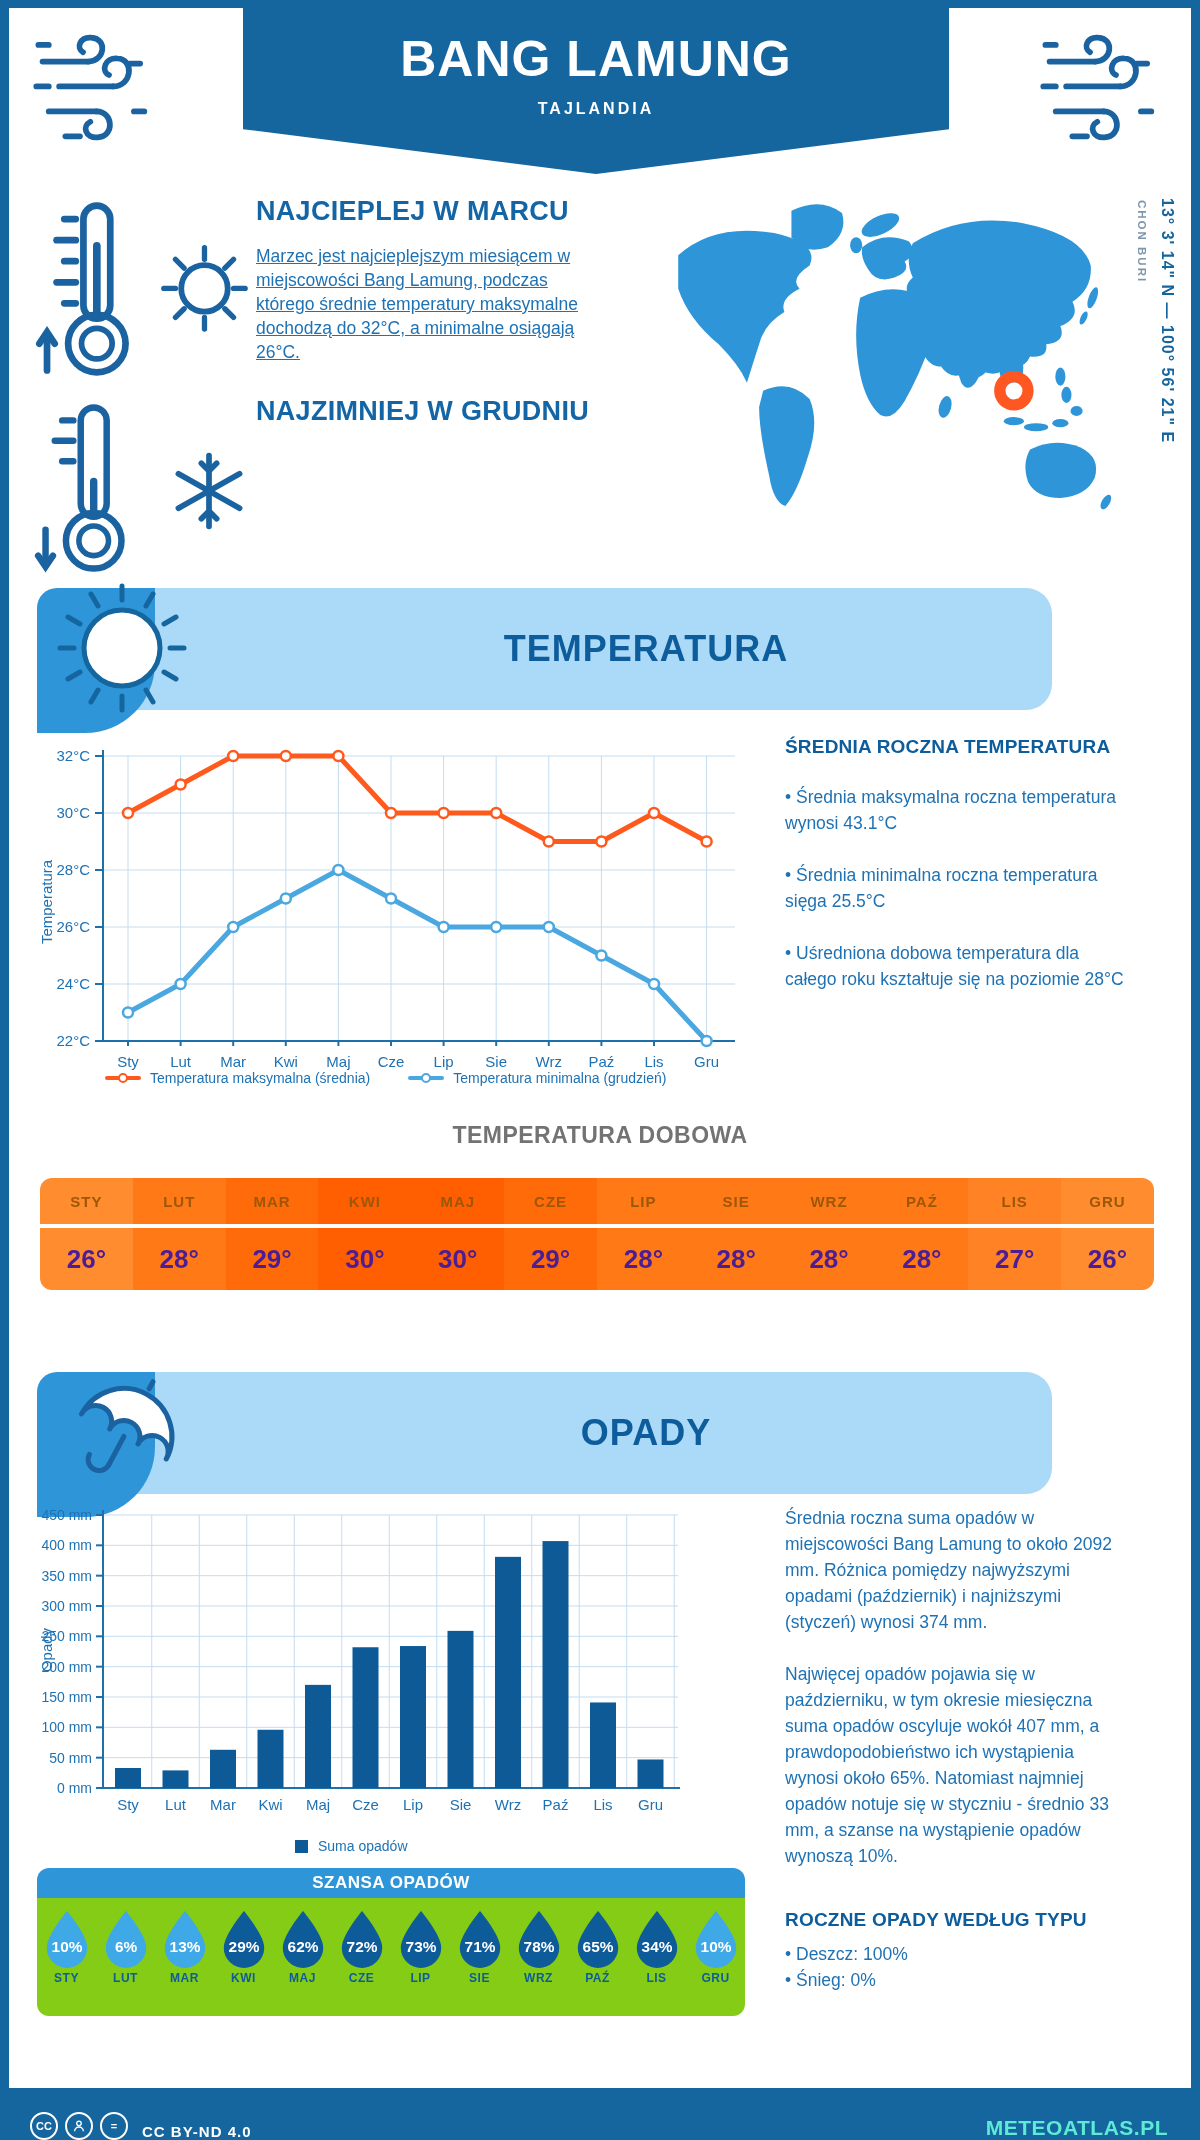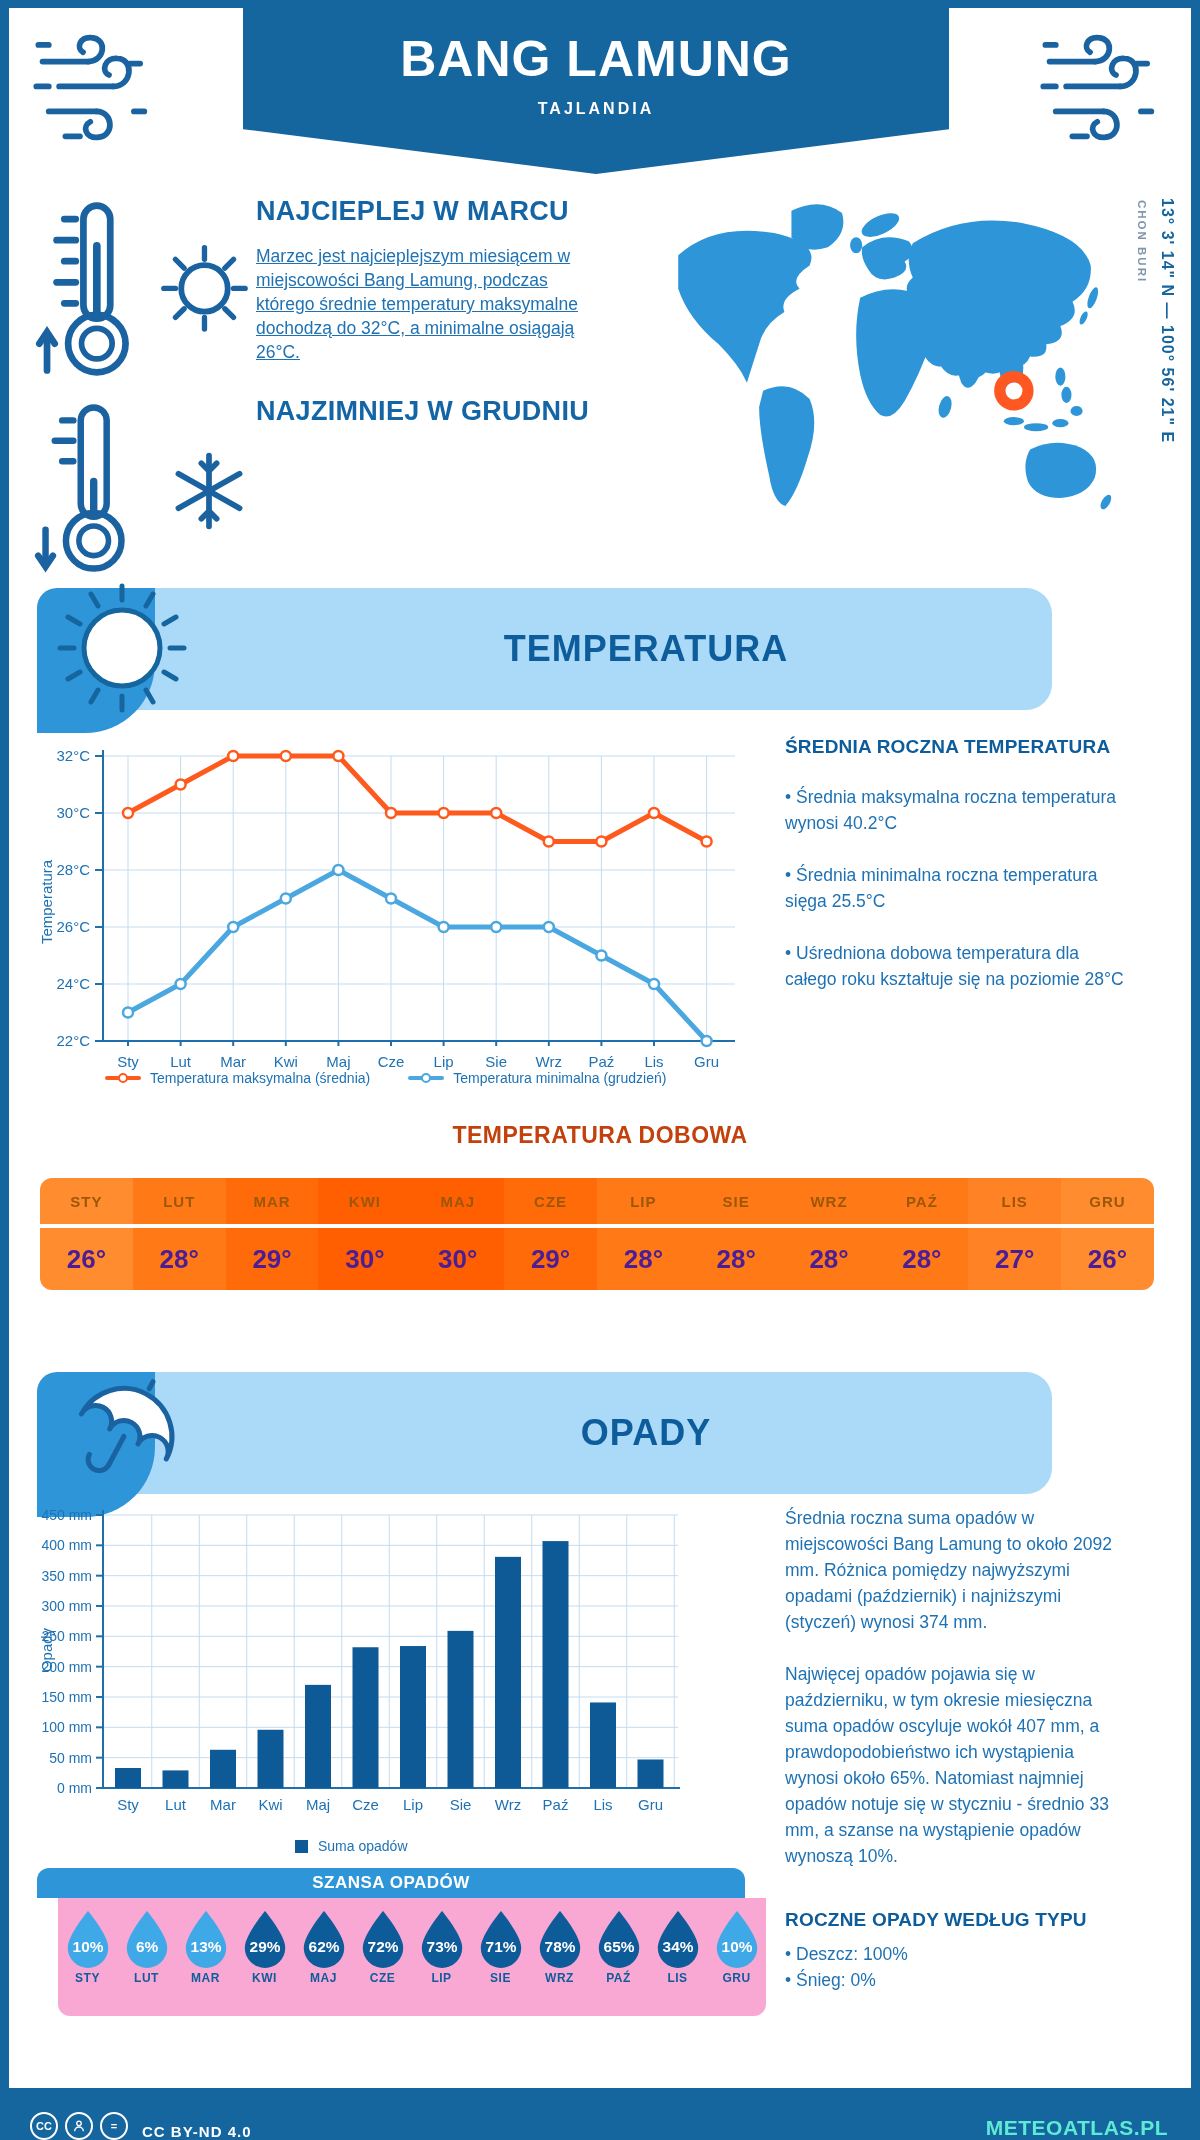--- a/index.html
+++ b/index.html
@@ -44,39 +44,39 @@
         background:#fff;border:2.5px solid;}
   .legend2{position:absolute;left:295px;top:1838px;display:flex;align-items:center;gap:10px;
         color:#1e72b4;font-size:14px;}
   .leg-sq{width:13px;height:13px;}
   
   .sidecol{position:absolute;left:785px;width:340px;}
   .side-h{color:#0d5c9b;font-size:19px;font-weight:bold;letter-spacing:.2px;}
   .side-b{margin-top:26px;color:#1e72b4;font-size:17.5px;line-height:26px;}
   .side-p{color:#1e72b4;font-size:17.5px;line-height:26px;}
   
-  .tbl-h{position:absolute;left:0;top:1122px;width:1200px;text-align:center;color:#c2410c;
+  .tbl-h{position:absolute;left:0;top:1122px;width:1200px;text-align:center;color:#737373;
         font-size:23px;font-weight:bold;letter-spacing:.5px;}
   .tbl{position:absolute;left:40px;top:1178px;width:1114px;}
   .t-row{display:flex;}
   .t-cell{flex:1;display:flex;align-items:center;justify-content:center;}
   .t-months{height:46px;}
   .t-months .t-cell{color:#9c5708;font-size:15px;font-weight:bold;letter-spacing:1px;}
   .t-months .t-cell:first-child{border-top-left-radius:12px;}
   .t-months .t-cell:last-child{border-top-right-radius:12px;}
   .t-vals{height:62px;margin-top:4px;}
   .t-vals .t-cell{color:#4c1d95;font-size:26px;font-weight:bold;}
   .t-vals .t-cell:first-child{border-bottom-left-radius:12px;}
   .t-vals .t-cell:last-child{border-bottom-right-radius:12px;}
   
   .chance-head{position:absolute;left:37px;top:1868px;width:708px;height:30px;background:#2e96d8;
         border-radius:12px 12px 0 0;color:#fff;text-align:center;line-height:30px;
         font-size:17px;font-weight:bold;letter-spacing:.5px;}
-  .chance-panel{position:absolute;left:37px;top:1898px;width:708px;height:118px;background:#f9a8d4;
-        border-radius:0 0 12px 12px;display:flex;padding:0;box-sizing:border-box;margin-left:21px;}
+  .chance-panel{position:absolute;left:37px;top:1898px;width:708px;height:118px;background:#84cc16;
+        border-radius:0 0 12px 12px;display:flex;padding:0;box-sizing:border-box;}
   .drop-item{flex:1;display:flex;flex-direction:column;align-items:center;justify-content:flex-start;
         padding-top:10px;}
   .drop-month{margin-top:1px;color:#0d5c9b;font-size:12px;font-weight:bold;letter-spacing:.5px;}
   
   .footer{position:absolute;left:0;top:2088px;width:1200px;height:52px;background:#15659e;
         display:flex;align-items:flex-end;}
   .cc-group{display:flex;align-items:center;gap:7px;margin-left:30px;}
   .cc-circle{width:24px;height:24px;border:2px solid #fff;border-radius:50%;display:flex;
         align-items:center;justify-content:center;color:#fff;font-size:11px;font-weight:bold;}
   .lic{margin-left:14px;color:#fff;font-size:15px;font-weight:bold;letter-spacing:1px;}
@@ -333,21 +333,21 @@
       <span class="leg-item">
         <span class="leg-mark" style="background: rgb(74, 167, 224);">
           <span class="leg-dot" style="border-color: rgb(74, 167, 224);"></span>
         </span>
         <span>Temperatura minimalna (grudzień)</span>
       </span>
     </div>
 
   <div class="sidecol" style="top:736px;">
     <div class="side-h">ŚREDNIA ROCZNA TEMPERATURA</div>
-    <div class="side-b">• Średnia maksymalna roczna temperatura wynosi 40.2°C</div>
+    <div class="side-b">• Średnia maksymalna roczna temperatura wynosi 43.1°C</div>
     <div class="side-b">• Średnia minimalna roczna temperatura sięga 25.5°C</div>
     <div class="side-b">• Uśredniona dobowa temperatura dla całego roku kształtuje się na poziomie 28°C</div>
   </div>
 
   <div class="tbl-h">TEMPERATURA DOBOWA</div>
   <div class="tbl">
     <div class="t-row t-months" id="t-months">
         <div class="t-cell" style="background: rgb(255, 140, 46);">STY</div>
         <div class="t-cell" style="background: rgb(255, 122, 22);">LUT</div>
         <div class="t-cell" style="background: rgb(255, 107, 9);">MAR</div>

